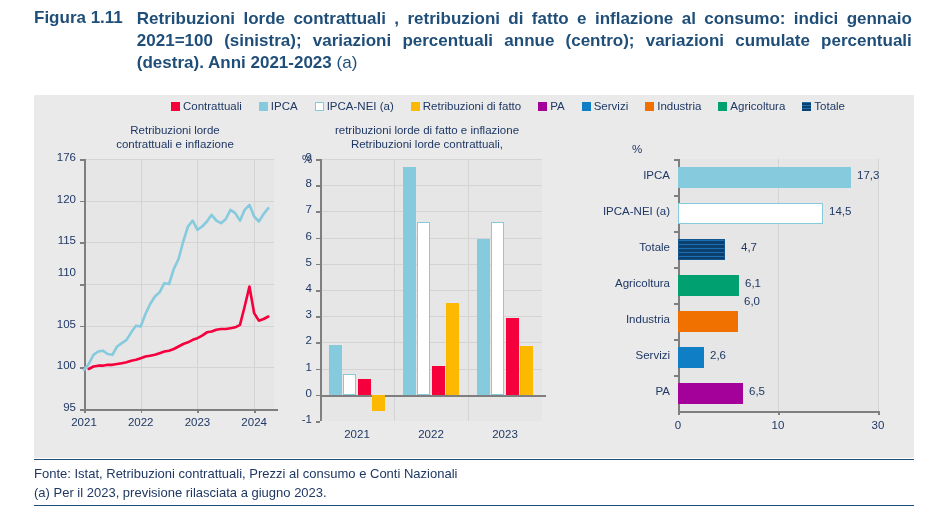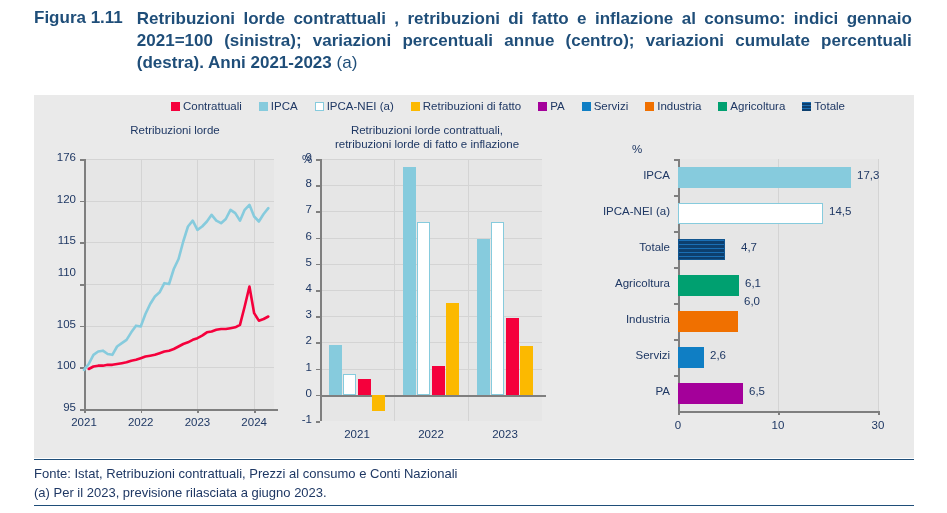--- a/index.html
+++ b/index.html
@@ -91,20 +91,21 @@
         </div>
         <div class="leg-item">
           <span class="leg-sw" style="background:#12558f;background-image:repeating-linear-gradient(180deg,#1a6fb5 0 1px,#0d3f6e 1px 3px);"></span>
           <span>Totale</span>
         </div>
       </div>
 
     <div class="chart" id="chart-left" style="left:6px;top:26px;width:270px;height:330px;">
       <div class="ch-title" style="top:2px;">
         <div>Retribuzioni lorde</div>
+        <div>contrattuali e inflazione</div>
       </div>
       <div id="left-body">
           <div class="plot" style="left:44px;top:38px;width:190px;height:250px;"></div>
           <div class="gl" style="left:44px;top:246.33333333333334px;width:190px;height:1px;"></div>
           <div class="gl" style="left:44px;top:204.66666666666669px;width:190px;height:1px;"></div>
           <div class="gl" style="left:44px;top:163px;width:190px;height:1px;"></div>
           <div class="gl" style="left:44px;top:121.33333333333334px;width:190px;height:1px;"></div>
           <div class="gl" style="left:44px;top:79.66666666666666px;width:190px;height:1px;"></div>
           <div class="gl" style="left:44px;top:38px;width:190px;height:1px;"></div>
           <div class="vl" style="left:100.7164179104493px;top:38px;width:1px;height:250px;"></div>
@@ -136,22 +137,22 @@
           <div class="xtick" style="left:192.1492537313479px;top:295px;width:44px;">2024</div>
           <svg style="position:absolute;left:0;top:0;width:270px;height:330px;overflow:visible;">
             <polyline points="44.00,248.83 48.71,243.00 53.47,233.83 58.18,230.50 62.89,229.67 67.65,233.00 72.36,233.83 77.07,225.50 81.83,222.17 86.54,218.83 91.24,211.33 96.01,204.67 100.72,205.50 105.42,193.00 110.19,183.00 114.90,175.50 119.60,171.33 124.37,162.17 129.07,163.00 133.78,148.00 138.55,138.00 143.25,120.50 147.96,105.50 152.73,99.67 157.43,108.83 162.14,105.50 166.90,100.50 171.61,93.83 176.32,99.67 181.08,102.17 185.79,98.00 190.50,88.83 195.26,92.17 199.97,99.67 204.68,88.83 209.44,83.83 214.15,95.50 218.86,100.50 223.62,93.00 228.33,87.17" fill="none" stroke="#86cbdd" stroke-width="2.6" stroke-linejoin="round" stroke-linecap="round"></polyline>
             <polyline points="48.71,248.00 53.47,245.50 58.18,244.67 62.89,244.67 67.65,243.83 72.36,243.83 77.07,243.00 81.83,242.17 86.54,241.33 91.24,239.67 96.01,238.83 100.72,237.17 105.42,235.50 110.19,234.67 114.90,233.83 119.60,232.17 124.37,230.50 129.07,229.67 133.78,228.00 138.55,225.50 143.25,223.00 147.96,221.33 152.73,218.83 157.43,217.17 162.14,214.67 166.90,211.33 171.61,210.50 176.32,208.83 181.08,208.00 185.79,208.00 190.50,207.17 195.26,206.33 199.97,203.83 204.68,185.50 209.44,165.50 214.15,192.17 218.86,199.67 223.62,198.00 228.33,195.50" fill="none" stroke="#f5003c" stroke-width="2.6" stroke-linejoin="round" stroke-linecap="round"></polyline>
           </svg>
         </div>
     </div>
 
     <div class="chart" id="chart-center" style="left:236px;top:26px;width:300px;height:330px;">
       <div class="ch-title" style="top:2px;left:14px;width:286px;">
+        <div>retribuzioni lorde di fatto e inflazione</div>
         <div>Retribuzioni  lorde contrattuali,</div>
-        <div>retribuzioni lorde di fatto e inflazione</div>
       </div>
       <div class="pct" style="left:32px;top:32px;">%</div>
       <div id="center-body">
           <div class="plot" style="left:50px;top:38px;width:222px;height:262px;"></div>
           <div class="gl" style="left:50px;top:273.8px;width:222px;height:1px;"></div>
           <div class="gl" style="left:50px;top:247.6px;width:222px;height:1px;"></div>
           <div class="gl" style="left:50px;top:221.4px;width:222px;height:1px;"></div>
           <div class="gl" style="left:50px;top:195.2px;width:222px;height:1px;"></div>
           <div class="gl" style="left:50px;top:169px;width:222px;height:1px;"></div>
           <div class="gl" style="left:50px;top:142.8px;width:222px;height:1px;"></div>

